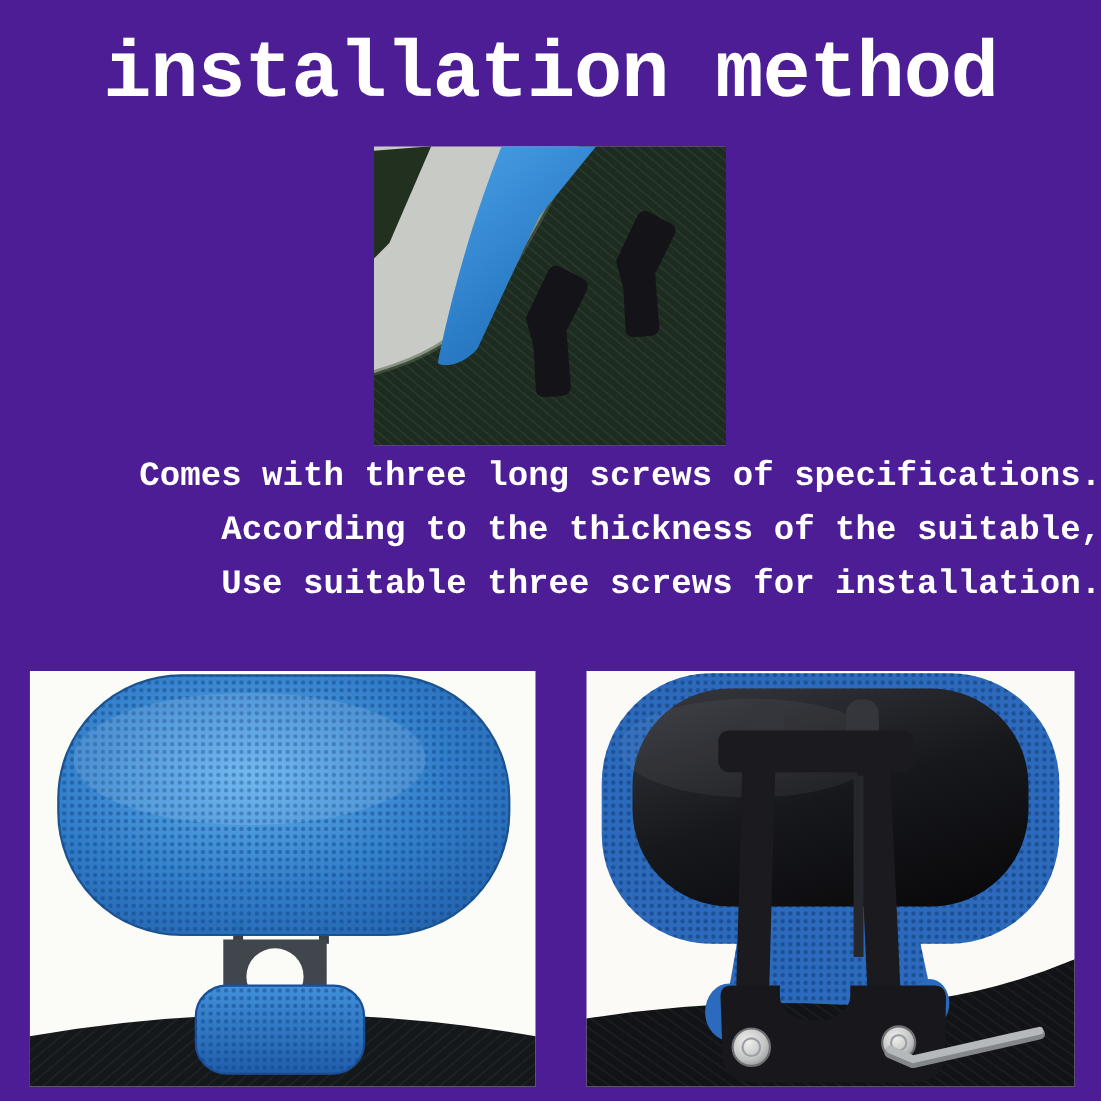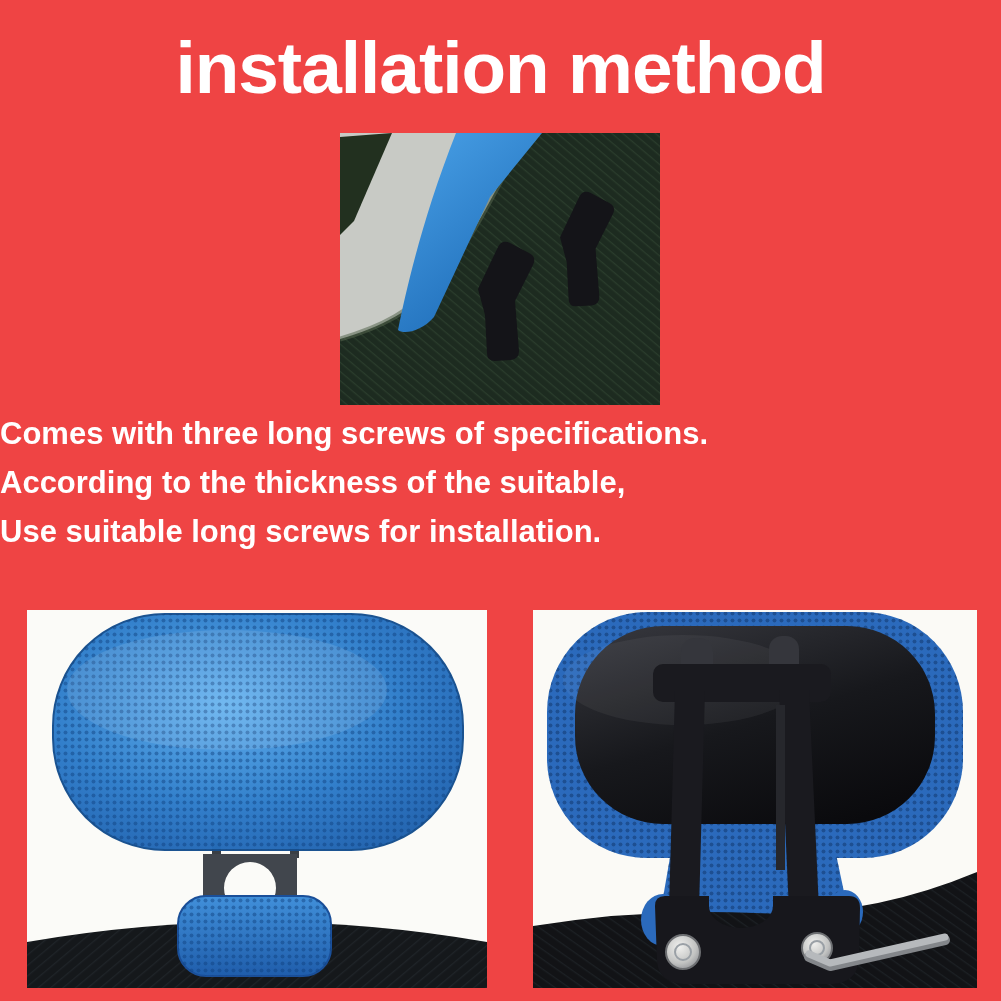--- a/index.html
+++ b/index.html
@@ -1,29 +1,29 @@
 <!DOCTYPE html>
 <html><head>
 <meta charset="utf-8">
 <style>
   html,body { margin:0; padding:0; background:#1e5a94; }
   .page {
     position:relative; width:1001px; height:1001px; overflow:hidden;
-    background:#ef4444;
-    font-family:Liberation Sans, sans-serif;
+    background:#4c1d95;
+    font-family:Liberation Mono, monospace;
   }
   .title {
     position:absolute; top:26px; left:0; width:100%; margin:0;
     text-align:center; color:#ffffff;
     font-size:73px; font-weight:600; letter-spacing:-1px;
     white-space:nowrap;
   }
   .instructions {
     position:absolute; top:409px; left:0; width:100%;
-    text-align:left; color:#ffffff;
+    text-align:right; color:#ffffff;
     font-size:31px; font-weight:600; line-height:49px;
   }
   .photo { position:absolute; display:block; }
   .photo-clips { left:340px; top:133px; width:320px; height:272px; }
   .photo-front { left:27px;  top:610px; width:460px; height:378px; }
   .photo-back  { left:533px; top:610px; width:444px; height:378px; }
 </style>
 </head>
 <body>
 
@@ -48,21 +48,21 @@
     <path d="M186,0 L320,0 L320,272 L0,272 L0,206 C42,194 72,178 98,148 C126,116 156,58 186,0 Z" fill="url(#p1-weave)"></path>
     <path d="M186,0 C156,58 126,116 98,148 C72,178 42,194 0,206" fill="none" stroke="#55664f" stroke-width="5" opacity="0.55"></path>
     <path d="M116,0 L202,0 L150,64 L94,184 C82,198 64,202 58,197 C66,158 82,86 116,0 Z" fill="url(#p1-blue)"></path>
     <use href="#p1-hook" transform="translate(138,112)" fill="#141418"></use>
     <use href="#p1-hook" transform="translate(220,62) scale(0.96)" fill="#141418"></use>
   </svg>
 
   <div class="instructions">
     <div>Comes with three long screws of specifications.</div>
     <div>According to the thickness of the suitable,</div>
-    <div>Use suitable long screws for installation.</div>
+    <div>Use suitable three screws for installation.</div>
   </div>
 
   <svg class="photo photo-front" viewBox="0 0 460 378" aria-hidden="true">
     <defs>
       <radialGradient id="p2-pill" cx="0.42" cy="0.38" r="0.8">
         <stop offset="0" stop-color="#5fb0ef"></stop>
           <stop offset="0.55" stop-color="#2e7cca"></stop>
           <stop offset="1" stop-color="#1c5ba6"></stop>
       </radialGradient>
       <pattern id="p2-dots" width="7" height="7" patternUnits="userSpaceOnUse">

